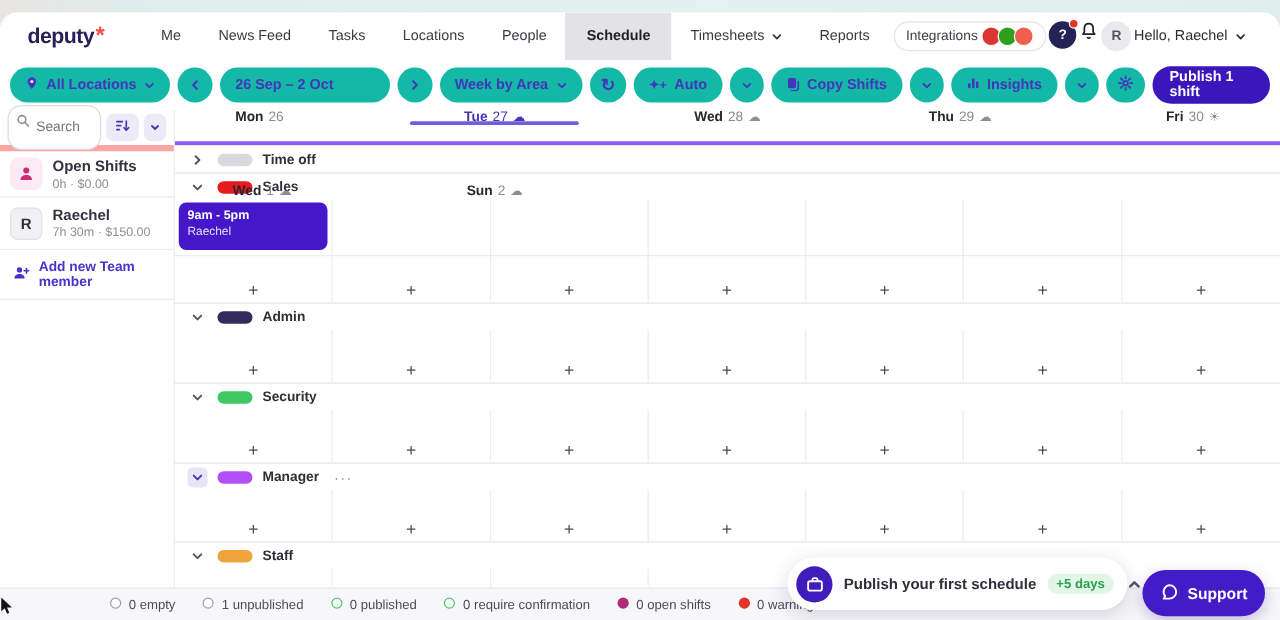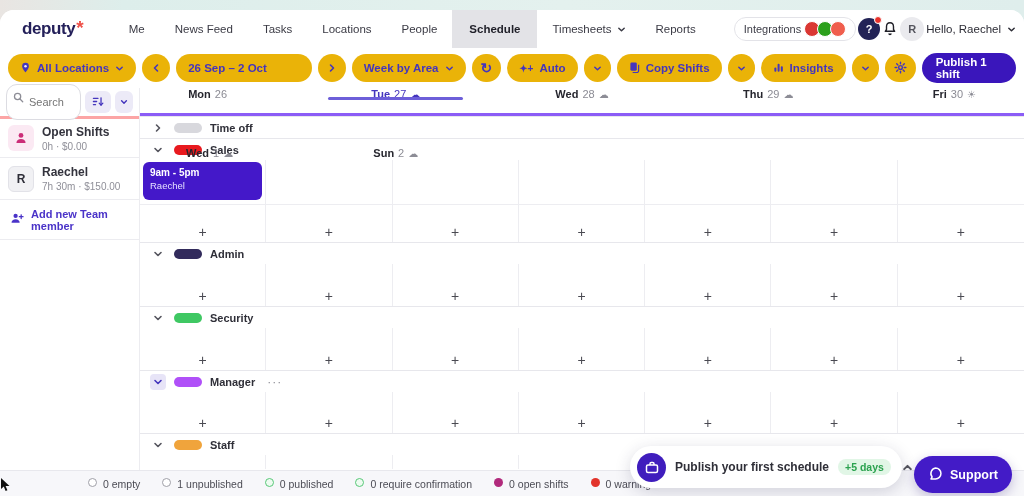--- a/index.html
+++ b/index.html
@@ -11,36 +11,36 @@
          border-radius:14px 14px 0 0; overflow:hidden; }
 
   
   .nav { height:38px; display:flex; align-items:center; padding-left:22px; background:#fff; }
   .logo { display:flex; align-items:baseline; margin-right:30px; cursor:default; }
   .logo-text { font-size:17px; font-weight:800; color:#24205a; letter-spacing:-0.4px; }
   .logo-mark { color:#ee5048; font-size:19px; font-weight:800; margin-left:1px; line-height:10px; }
   .nav-items { display:flex; align-items:center; height:100%; }
   .nav-item { font-size:11.5px; color:#3a3a44; padding:0 15px; height:100%; display:flex; align-items:center; gap:5px; cursor:pointer; white-space:nowrap; }
   .nav-item.active { background:#e3e3e7; font-weight:700; color:#1f1f28; padding:0 17px; }
-  .nav-right { margin-left:auto; display:flex; align-items:center; gap:2px; padding-right:8px; }
+  .nav-right { margin-left:auto; display:flex; gap:2px; padding-right:27px; }
   .integrations { display:flex; align-items:center; gap:6px; border:1px solid #e3e3e8; border-radius:16px; padding:3px 9px; background:#fff; cursor:pointer; }
   .integrations span.lbl { font-size:11px; color:#3d3d47; }
   .int-badges { display:flex; }
   .int-badge { width:16px; height:16px; border-radius:50%; border:1.5px solid #fff; margin-left:-3px; }
   .b-red { background:#da3732; } .b-green { background:#2ca01c; } .b-coral { background:#f05e4d; }
   .help-wrap { position:relative; width:22px; height:22px; cursor:pointer; }
   .help-circle { width:22px; height:22px; border-radius:50%; background:#232356; color:#fff; font-size:11px; display:flex; align-items:center; justify-content:center; font-weight:700; }
   .help-dot { position:absolute; right:-2px; top:-2px; width:8px; height:8px; border-radius:50%; background:#e8312a; border:1.5px solid #fff; }
   .bell { color:#202028; cursor:pointer; display:flex; }
   .avatar { width:24px; height:24px; border-radius:50%; background:#eaeaee; color:#55555e; font-size:11px; font-weight:700; display:flex; align-items:center; justify-content:center; }
   .greeting { display:flex; align-items:center; gap:6px; font-size:11.5px; color:#2c2c35; cursor:pointer; }
 
   
   .toolbar { height:40px; display:flex; align-items:center; padding:0 8px; gap:6px; background:#fff; }
-  .pill { height:28px; display:flex; align-items:center; gap:6px; background:#eab308; color:#4435bd;
+  .pill { height:28px; display:flex; align-items:center; gap:6px; background:#14b8a6; color:#4435bd;
           border-radius:14px; padding:0 12px; font-size:11.5px; font-weight:700; cursor:pointer; white-space:nowrap; }
   .pill.sq { padding:0 9px; }
   .tb-right { margin-left:auto; display:flex; align-items:center; gap:6px; }
   .btn-primary { height:30px; background:#3a16bb; color:#fff; border-radius:16px; padding:0 14px;
                  font-size:11.5px; font-weight:700; display:flex; align-items:center; cursor:pointer; }
   .chev { display:inline-flex; }
   .chev svg { display:block; }
   .chev.up { transform:rotate(180deg); }
   .chev.left { transform:rotate(90deg); }
   .chev.right { transform:rotate(-90deg); }
@@ -309,21 +309,21 @@
         </div>
         <div class="mini-btn caret-btn">
           <span class="chev">
               <svg width="8" height="8" viewBox="0 0 10 10">
                 <polyline points="2,3.5 5,6.5 8,3.5" fill="none" stroke="currentColor" stroke-width="1.8" stroke-linecap="round" stroke-linejoin="round"></polyline>
               </svg>
             </span>
         </div>
       </div>
 
-      <div class="side-row" style="border-top:3px solid #fca5a5;">
+      <div class="side-row" style="border-top:5px solid #fca5a5;">
         <div class="side-icon open-shifts-icon">
           <svg width="14" height="14" viewBox="0 0 14 14">
               <circle cx="7" cy="4.4" r="2.4" fill="currentColor"></circle>
               <path d="M2.4 12c0-2.5 2-4 4.6-4s4.6 1.5 4.6 4z" fill="currentColor"></path>
             </svg>
         </div>
         <div>
           <div class="side-title">Open Shifts</div>
           <div class="side-sub">0h · $0.00</div>
         </div>

